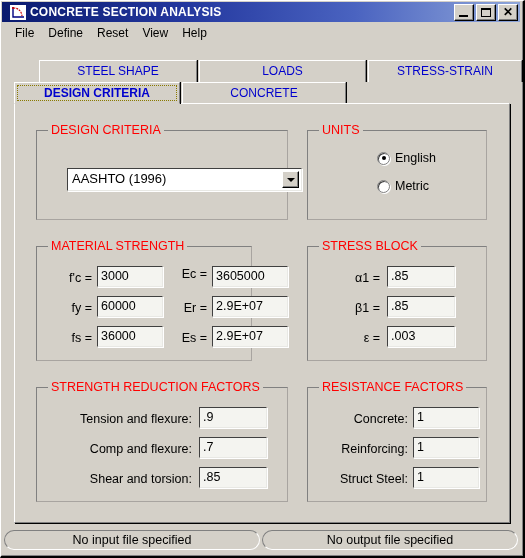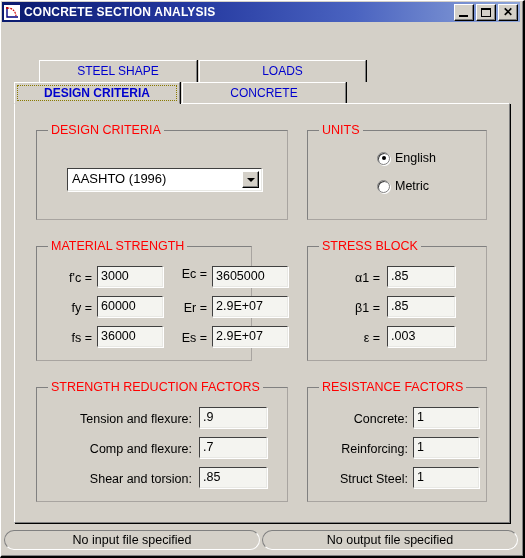--- a/index.html
+++ b/index.html
@@ -43,20 +43,21 @@
 
   
   .titlebar {
     position: absolute;
     left: 2px; top: 2px;
     width: 518px; height: 20px;
     background: linear-gradient(to right, #0a1a6e 0%, #23379e 35%, #4a63c0 68%, #8fa6da 100%);
     display: flex;
     align-items: center;
     box-sizing: border-box;
+    padding-left: 6px;
   }
   .title-icon {
     width: 16px; height: 15px;
     margin-left: 2px; margin-right: 4px;
     background: #ffffff;
     position: relative;
     flex: none;
     overflow: hidden;
   }
   .title-text {
@@ -348,43 +349,53 @@
       </div>
       <div class="win-btn">
         <span class="glyph-max"></span>
       </div>
       <div class="win-btn">
         <span class="glyph-close">✕</span>
       </div>
     </div>
   </div>
 
+  <div class="menubar">
+    <div class="menu-item">File</div>
+    <div class="menu-item">Define</div>
+    <div class="menu-item">Reset</div>
+    <div class="menu-item">View</div>
+    <div class="menu-item">Help</div>
+  </div>
 
   <div class="tabstrip">
     <div class="tab row0" style="left:13px;width:158px;">
       <span>STEEL SHAPE</span>
     </div>
     <div class="tab row0" style="left:173px;width:167px;">
       <span>LOADS</span>
     </div>
+    <div class="tab row0" style="left:342px;width:154px;">
+      <span>STRESS-STRAIN</span>
+    </div>
 
     <div class="tab row1 tab-sel" style="left:0px;width:166px;border-bottom:1px solid #d4d0c8;box-shadow:1px 0 0 #000000;">
       <span>DESIGN CRITERIA</span>
       <span class="tab-focus"></span>
     </div>
     <div class="tab row1" style="left:168px;width:164px;">
       <span>CONCRETE</span>
     </div>
   </div>
 
   <div class="tabpage">
 
     <div class="group" style="left:21px;top:26px;width:252px;height:90px;">
       <span class="group-legend">DESIGN CRITERIA</span>
-      <div class="combo" style="left:30px;top:37px;width:195px;height:23px;">
+      <div class="combo" style="left:30px;top:37px;width:235px;height:23px;">
         <span class="combo-text">AASHTO (1996)</span>
         <span class="combo-btn">
           <span class="combo-arrow"></span>
         </span>
       </div>
     </div>
 
     <div class="group" style="left:292px;top:26px;width:180px;height:90px;">
       <span class="group-legend">UNITS</span>
       <div class="radio-row" style="left:69px;top:20px;">

